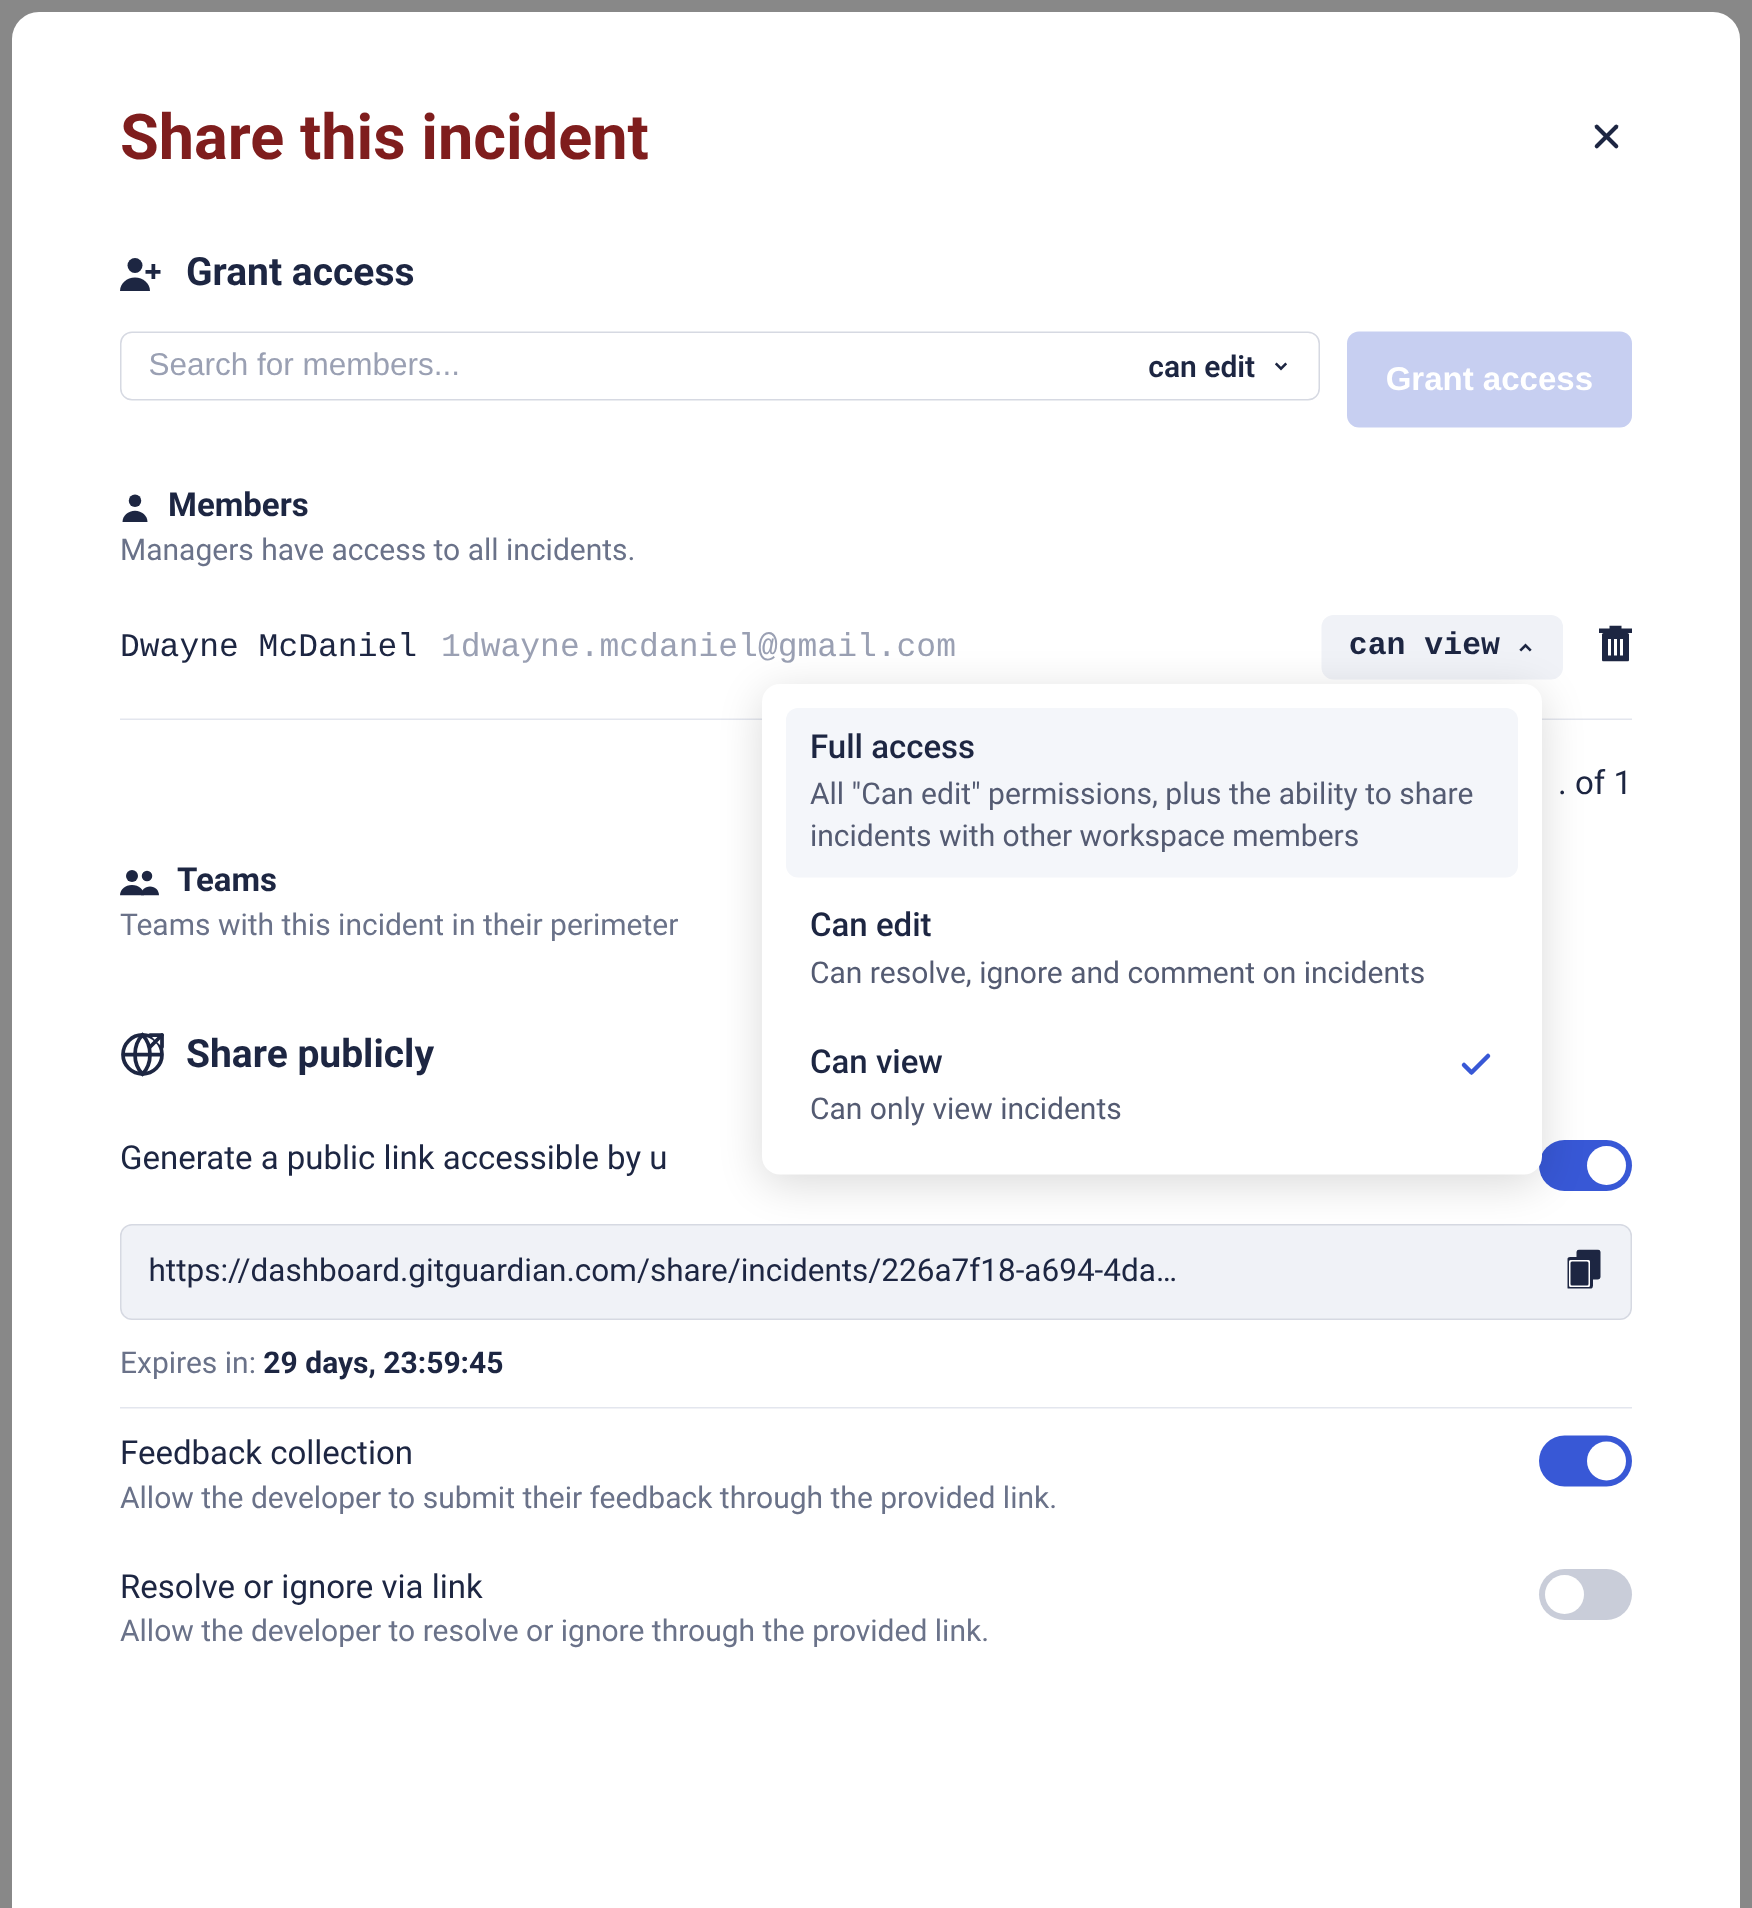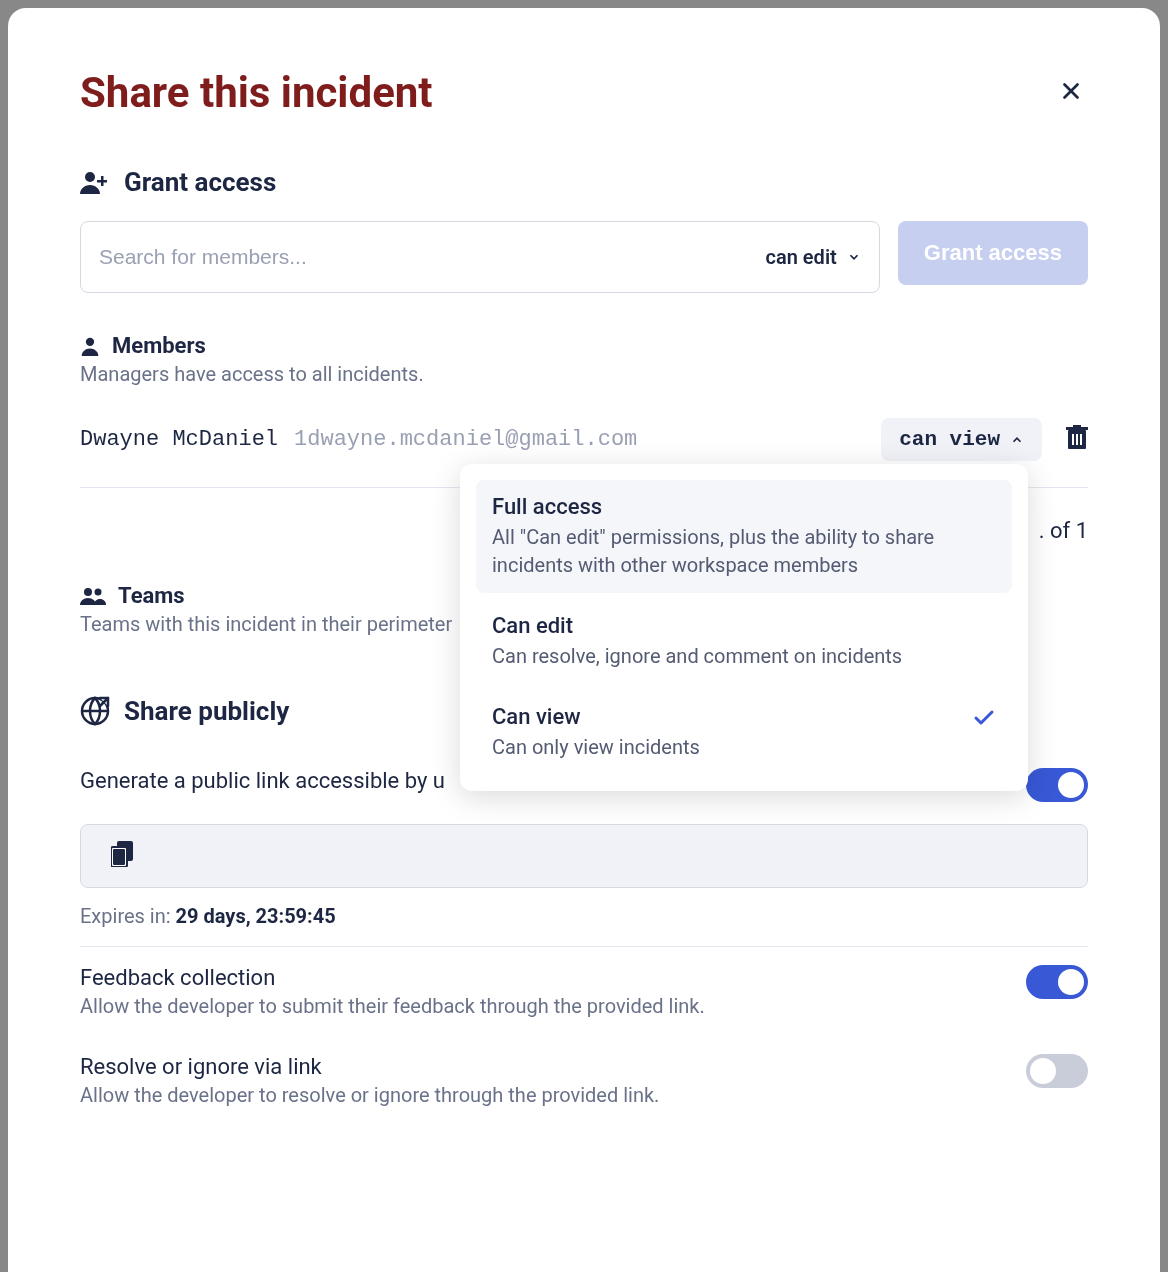--- a/index.html
+++ b/index.html
@@ -66,21 +66,21 @@
     display: flex;
     gap: 18px;
     margin-bottom: 40px;
   }
   .search-box {
     flex: 1;
     display: flex;
     align-items: center;
     border: 1px solid #d6d9e2;
     border-radius: 8px;
-    height: 72px;
+    height: 46px;
     padding: 0 18px;
   }
   .search-box input {
     flex: 1;
     border: none;
     outline: none;
     font-size: 21px;
     color: #1d2642;
   }
   .search-box input::placeholder {
@@ -151,21 +151,21 @@
     text-align: right;
     font-size: 22px;
     color: #1d2642;
     margin-top: 30px;
     margin-bottom: 40px;
   }
   .dropdown {
     position: absolute;
     top: 60px;
     right: 60px;
-    width: 568px;
+    width: 520px;
     background: #fff;
     border-radius: 12px;
     box-shadow: 0 6px 30px rgba(0,0,0,0.15);
     z-index: 10;
     padding: 16px;
   }
   .dropdown-item {
     padding: 14px 16px;
     border-radius: 8px;
     cursor: pointer;
@@ -391,20 +391,21 @@
     <div class="toggle-row">
       <div>
         <div class="toggle-label">Generate a public link accessible by u</div>
       </div>
       <div class="toggle on">
         <div class="toggle-knob"></div>
       </div>
     </div>
 
     <div class="link-box">
+      <div class="link-text">https://dashboard.gitguardian.com/share/incidents/226a7f18-a694-4da…</div>
       <div class="copy-btn">
         <svg width="24" height="26" viewBox="0 0 24 26" fill="#1d2642">
             <rect x="6" y="0" width="16" height="20" rx="2"></rect>
             <rect x="0" y="6" width="16" height="20" rx="2" fill="#fff" stroke="#1d2642" stroke-width="2"></rect>
             <rect x="2" y="8" width="12" height="16" rx="1" fill="#1d2642"></rect>
           </svg>
       </div>
     </div>
 
     <div class="expires">

